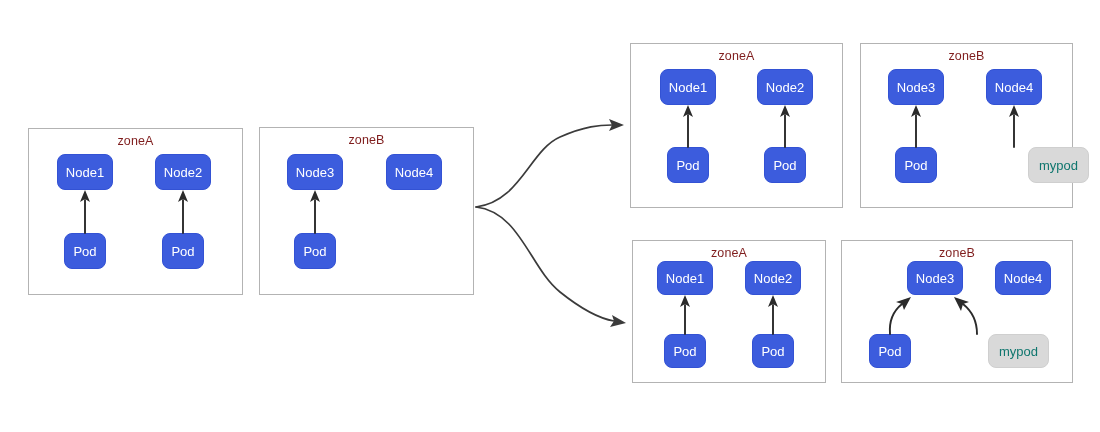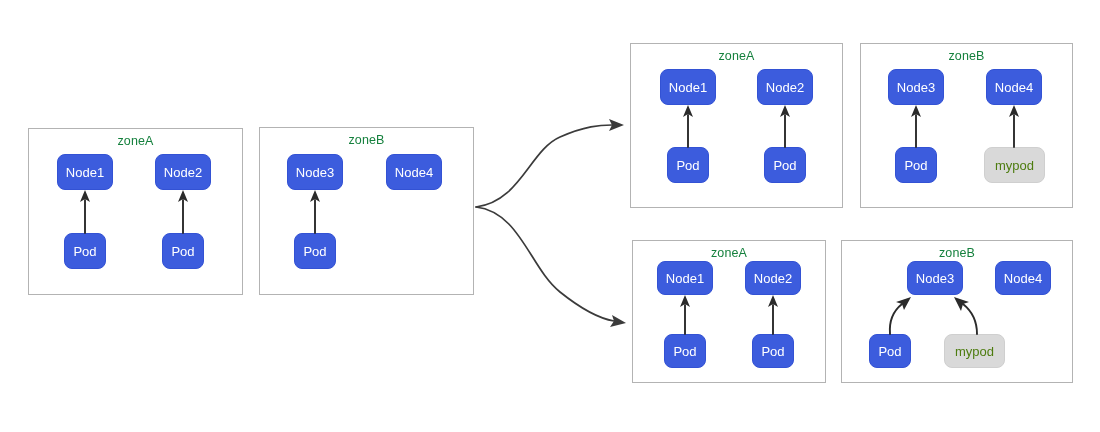--- a/index.html
+++ b/index.html
@@ -24,21 +24,21 @@
     border: 1px solid #b3b3b3;
     background: #ffffff;
   }
   .zone-label {
     position: absolute;
     top: 5px;
     left: 0;
     width: 100%;
     text-align: center;
     font-size: 12.5px;
-    color: #15803d;
+    color: #7f1d1d;
     font-family: "Liberation Sans", sans-serif;
     line-height: 15px;
     letter-spacing: 0.1px;
   }
   .node-box, .pod-box {
     position: absolute;
     box-sizing: border-box;
     display: flex;
     align-items: center;
     justify-content: center;
@@ -47,22 +47,23 @@
     font-family: "Liberation Sans", sans-serif;
     white-space: nowrap;
   }
   .fill-blue {
     background: #3c5cdd;
     color: #ffffff;
     border: 1px solid #3352d4;
   }
   .fill-gray {
     background: #d9d9d9;
-    color: #4d7c0f;
+    color: #0f766e;
     border: 1px solid #cfcfcf;
+    margin-left: 44px;
   }
   .edge-layer {
     position: absolute;
     left: 0;
     top: 0;
     width: 1100px;
     height: 432px;
     pointer-events: none;
   }
   .edge-path {

